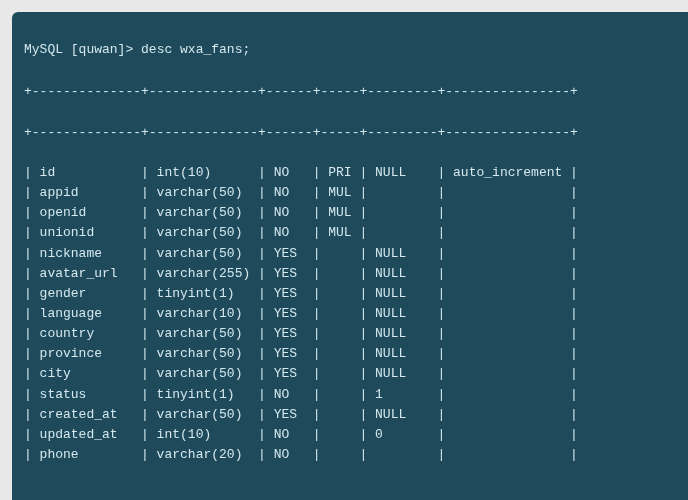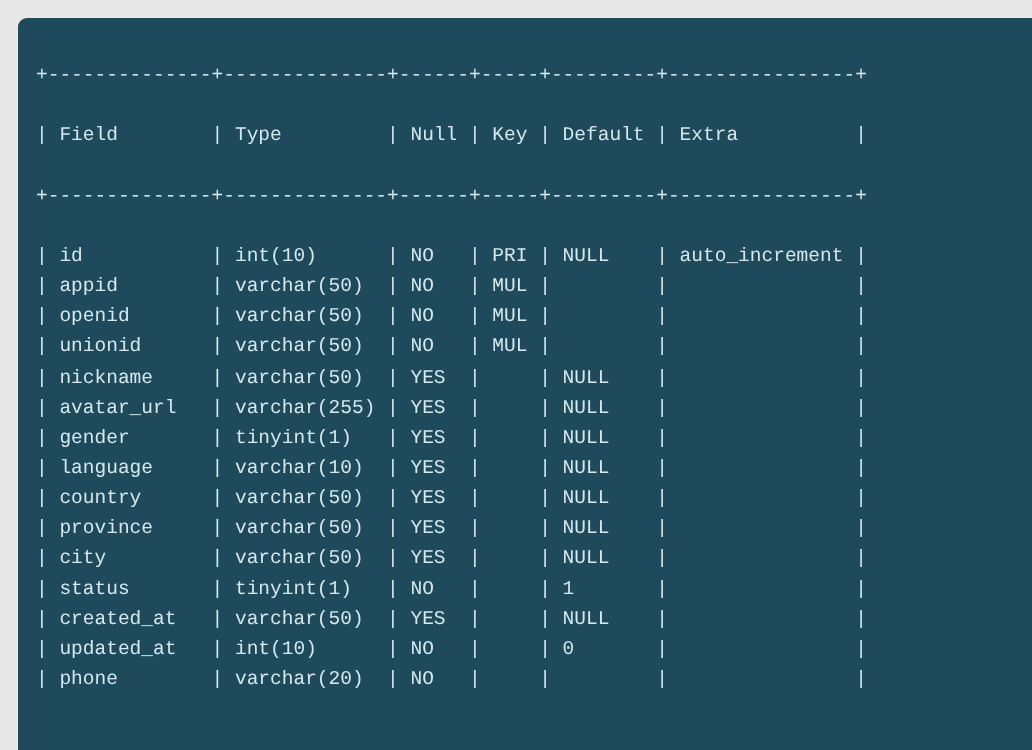--- a/index.html
+++ b/index.html
@@ -38,18 +38,18 @@
       letter-spacing: 0;
     }
     .table-line {
       color: #d4e8ed;
     }
   </style>
 </head>
 <body>
 
 <div class="terminal">
+<div class="prompt-line"><span class="prompt-db">MySQL [quwan]&gt;</span> <span class="cmd">desc wxa_fans;</span></div>
 <div class="sep-line" id="sep-top">+--------------+--------------+------+-----+---------+----------------+</div>
-<div class="table-line" id="header-row">| Field        | Type         | Null | Key | Default | Extra          |</div>
 <div class="sep-line" id="sep-mid">+--------------+--------------+------+-----+---------+----------------+</div>
 <div id="rows-container"><div class="table-line">| id           | int(10)      | NO   | PRI | NULL    | auto_increment |</div><div class="table-line">| appid        | varchar(50)  | NO   | MUL |         |                |</div><div class="table-line">| openid       | varchar(50)  | NO   | MUL |         |                |</div><div class="table-line">| unionid      | varchar(50)  | NO   | MUL |         |                |</div><div class="table-line">| nickname     | varchar(50)  | YES  |     | NULL    |                |</div><div class="table-line">| avatar_url   | varchar(255) | YES  |     | NULL    |                |</div><div class="table-line">| gender       | tinyint(1)   | YES  |     | NULL    |                |</div><div class="table-line">| language     | varchar(10)  | YES  |     | NULL    |                |</div><div class="table-line">| country      | varchar(50)  | YES  |     | NULL    |                |</div><div class="table-line">| province     | varchar(50)  | YES  |     | NULL    |                |</div><div class="table-line">| city         | varchar(50)  | YES  |     | NULL    |                |</div><div class="table-line">| status       | tinyint(1)   | NO   |     | 1       |                |</div><div class="table-line">| created_at   | varchar(50)  | YES  |     | NULL    |                |</div><div class="table-line">| updated_at   | int(10)      | NO   |     | 0       |                |</div><div class="table-line">| phone        | varchar(20)  | NO   |     |         |                |</div></div>
 
 </div>
 
 </body></html>

